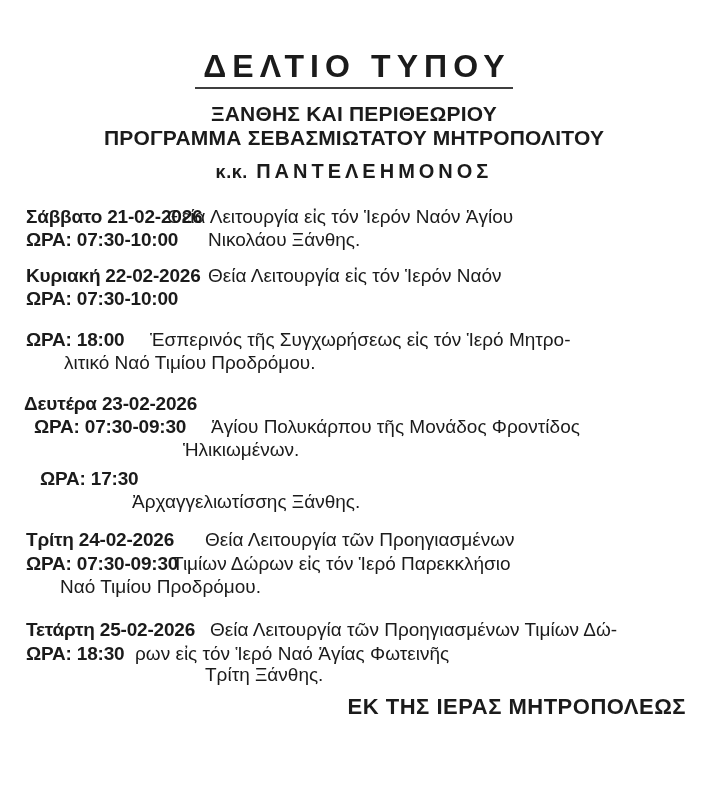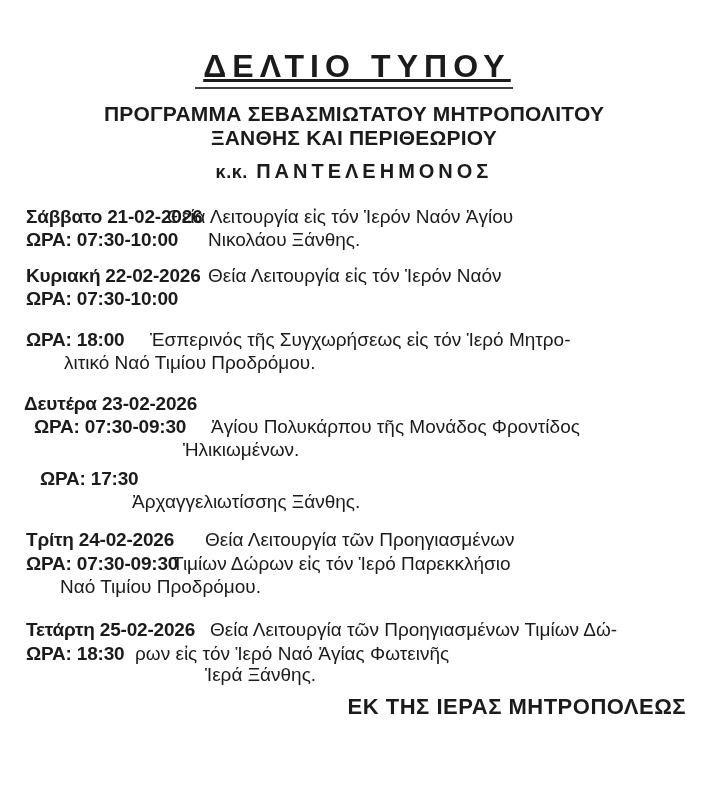--- a/index.html
+++ b/index.html
@@ -15,21 +15,20 @@
     position:absolute; top:48px; left:0; width:708px;
     text-align:center;
   }
   .title-text {
     display:inline-block;
     font-size:32px; font-weight:600;
     letter-spacing:0.19em;
     line-height:36px;
     padding:0 2px 3px 8px;
     border-bottom:2px solid #3f3f3f;
-    text-decoration:underline;
   }
   .subtitle {
     position:absolute; top:102px; left:0; width:708px;
     text-align:center;
     font-size:21px; font-weight:600;
     line-height:24px;
     letter-spacing:0.2px;
   }
   .bishop-line {
     position:absolute; top:160px; left:0; width:708px;
@@ -54,22 +53,22 @@
 </head>
 <body>
 
 <div class="page">
 
   <div class="title-wrap">
     <span class="title-text">ΔΕΛΤΙΟ ΤΥΠΟΥ</span>
   </div>
 
   <div class="subtitle">
+    <div>ΞΑΝΘΗΣ ΚΑΙ ΠΕΡΙΘΕΩΡΙΟΥ</div>
     <div>ΠΡΟΓΡΑΜΜΑ ΣΕΒΑΣΜΙΩΤΑΤΟΥ ΜΗΤΡΟΠΟΛΙΤΟΥ</div>
-    <div>ΞΑΝΘΗΣ ΚΑΙ ΠΕΡΙΘΕΩΡΙΟΥ</div>
   </div>
 
   <div class="bishop-line">
     <span class="honorific">κ.κ.</span>
     <span class="bishop-name">ΠΑΝΤΕΛΕΗΜΟΝΟΣ</span>
   </div>
 
   <div class="line">
     <span class="lab" style="left:26px;top:205px">Σάββατο 21-02-2026</span>
     <span class="txt" style="left:167px;top:205px">Θεία Λειτουργία εἰς τόν Ἱερόν Ναόν Ἁγίου</span>
@@ -127,18 +126,18 @@
 
   <div class="line">
     <span class="lab" style="left:26px;top:618px">Τετάρτη 25-02-2026</span>
     <span class="txt" style="left:210px;top:618px">Θεία Λειτουργία τῶν Προηγιασμένων Τιμίων Δώ-</span>
   </div>
   <div class="line">
     <span class="lab" style="left:26px;top:642px">ΩΡΑ: 18:30</span>
     <span class="txt" style="left:135px;top:642px">ρων εἰς τόν Ἱερό Ναό Ἁγίας Φωτεινῆς</span>
   </div>
   <div class="line">
-    <span class="txt" style="left:205px;top:663px">Ἱερά Ξάνθης.</span>
+    <span class="txt" style="left:205px;top:663px">Τρίτη Ξάνθης.</span>
   </div>
 
   <div class="footer">ΕΚ ΤΗΣ ΙΕΡΑΣ ΜΗΤΡΟΠΟΛΕΩΣ</div>
 
 </div>
 
 </body></html>

